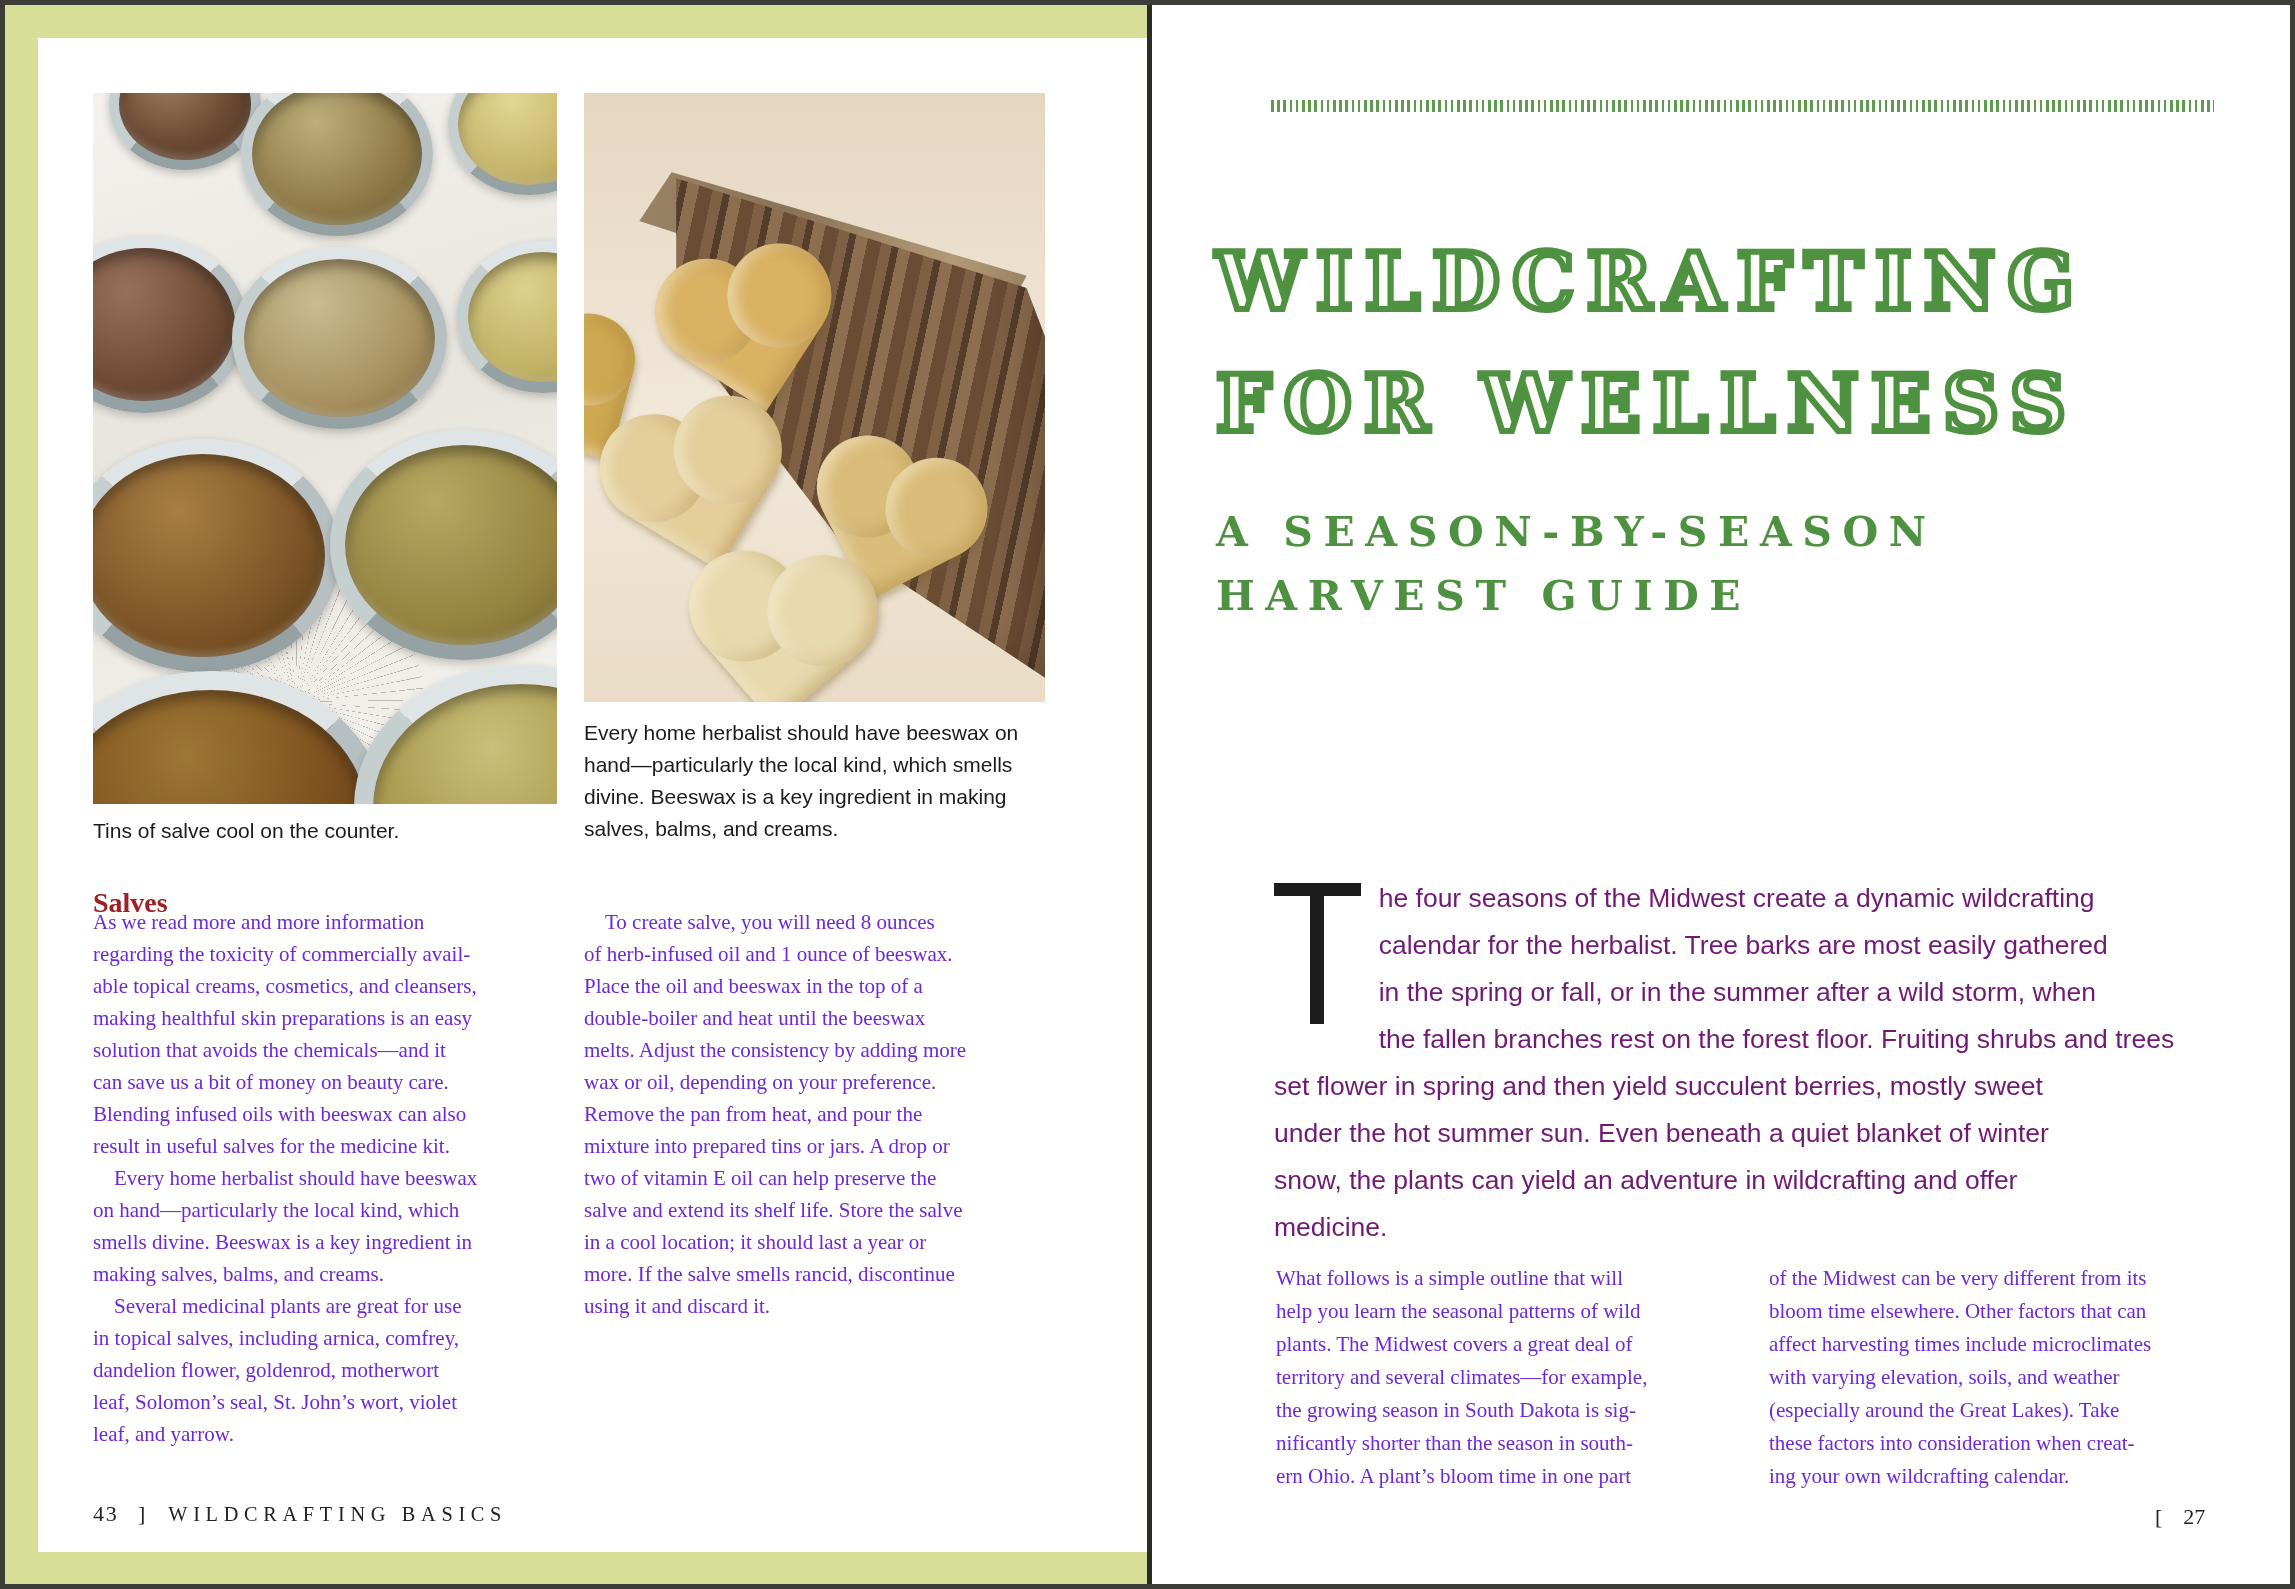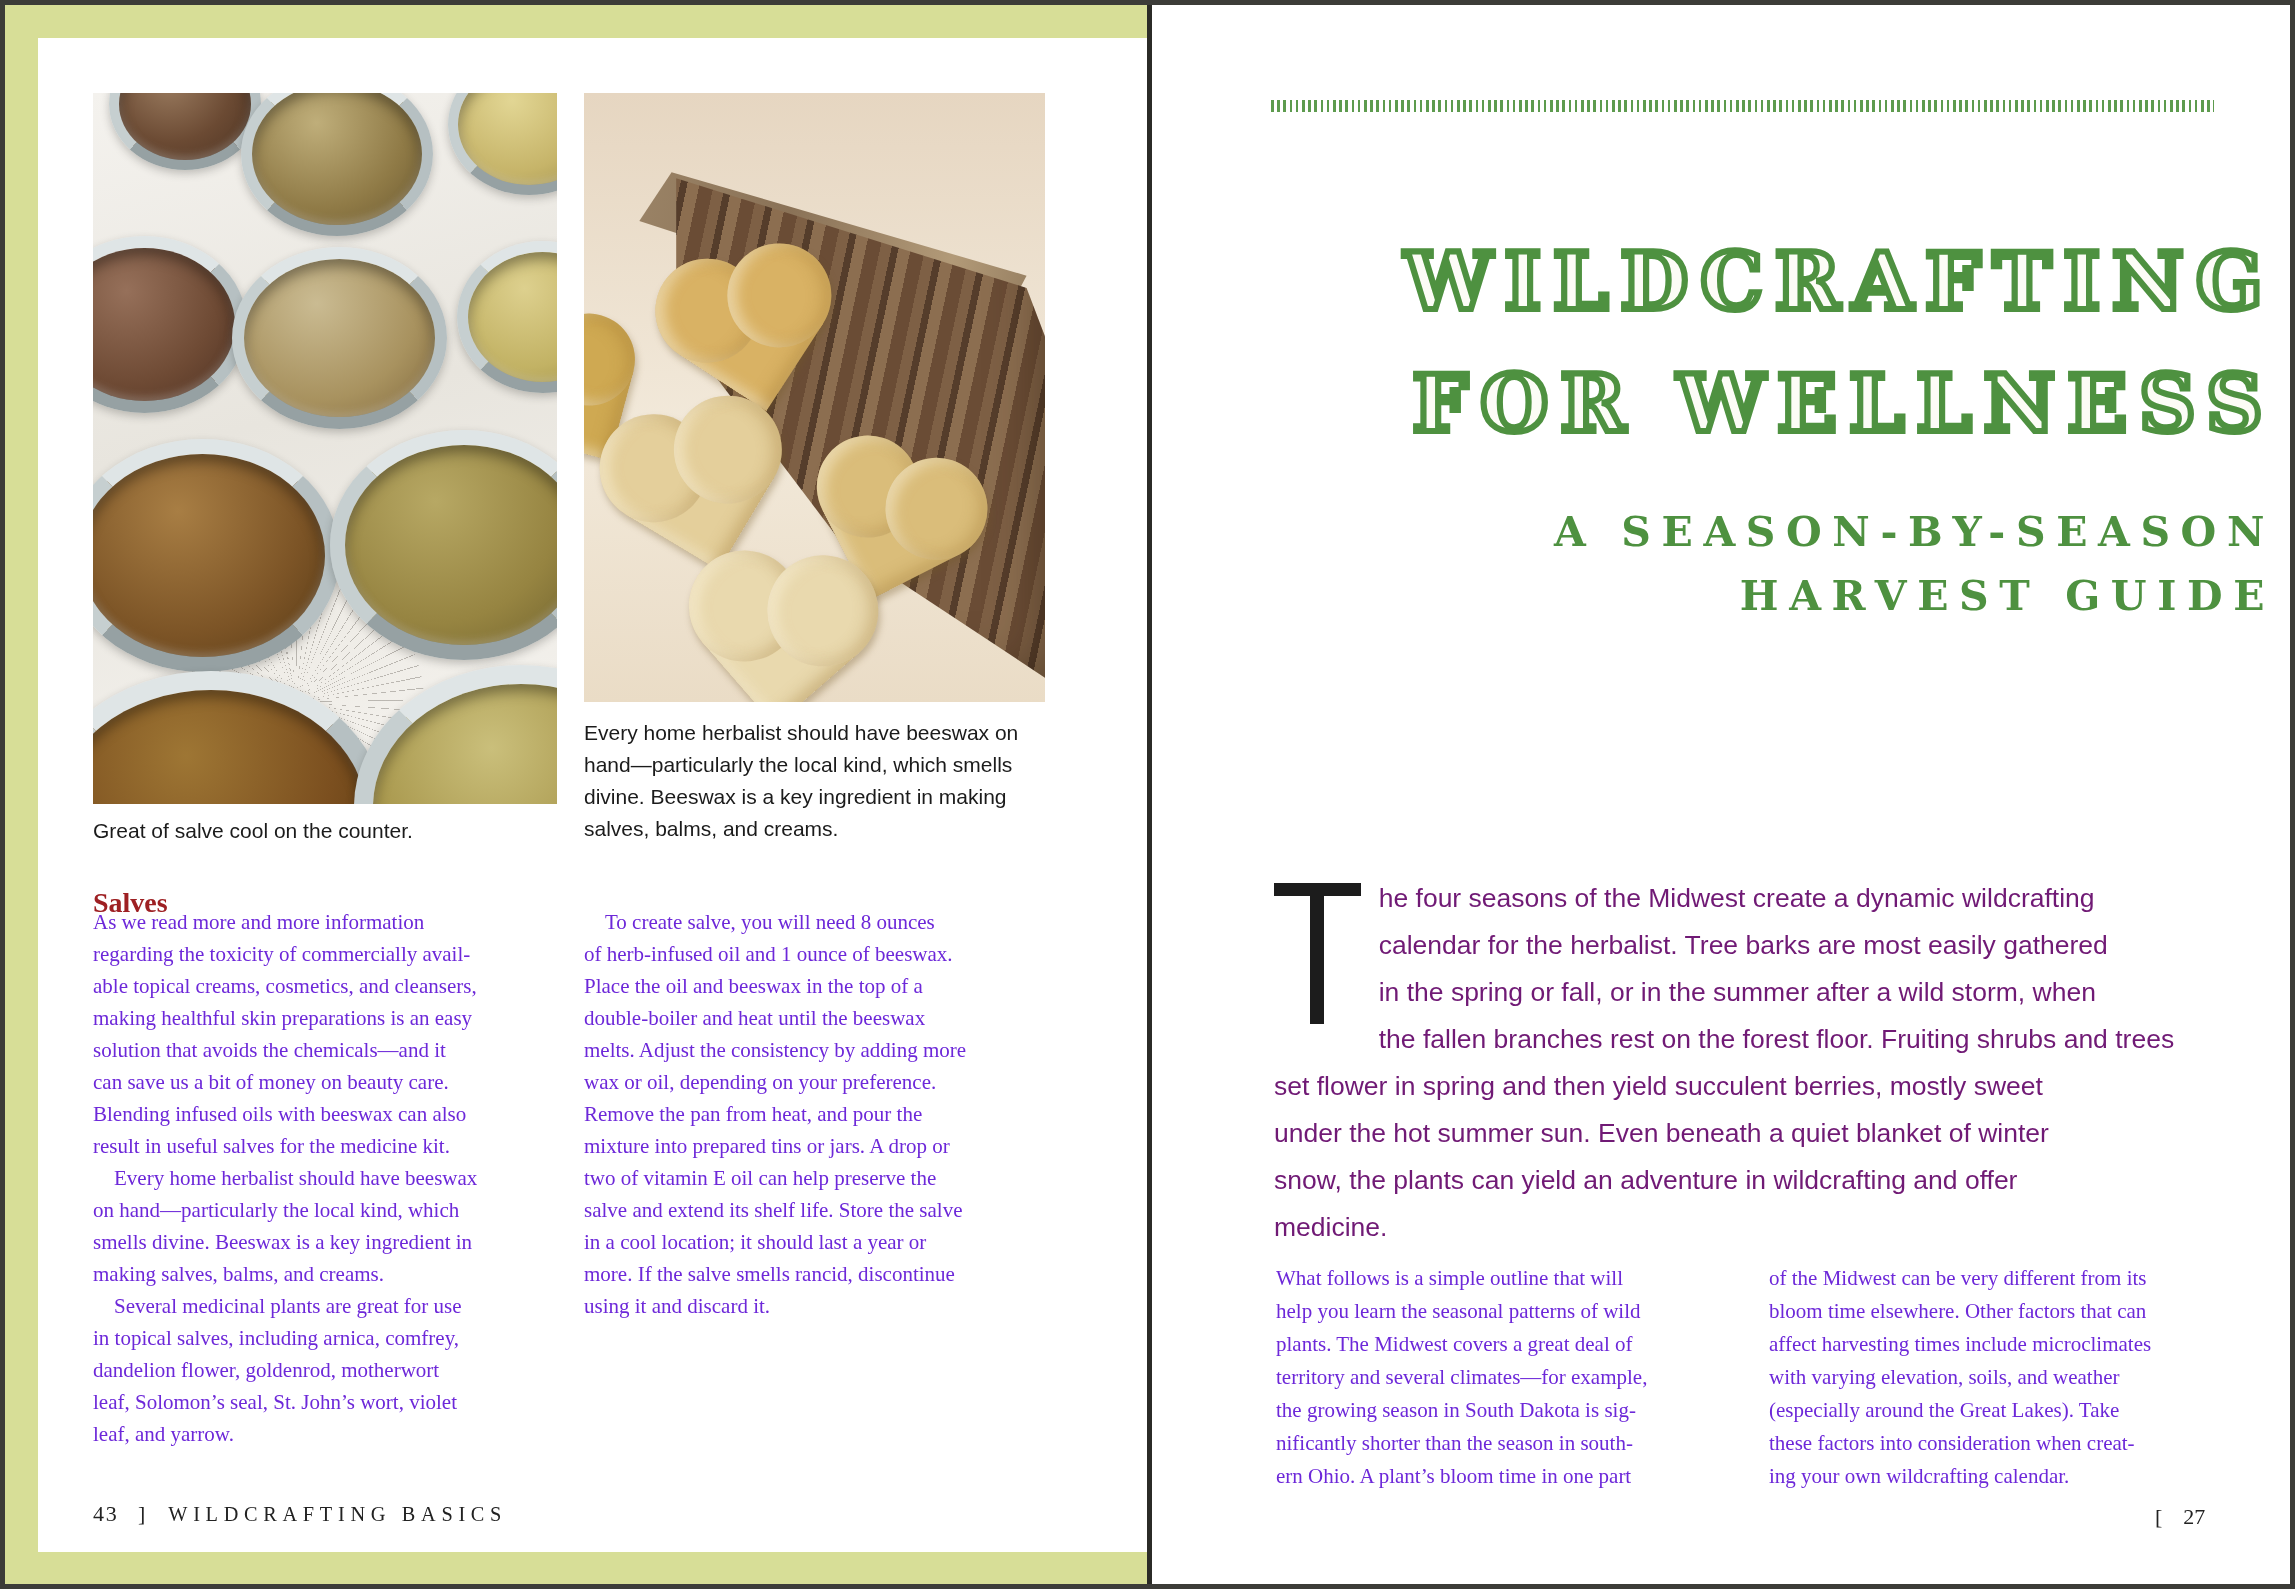--- a/index.html
+++ b/index.html
@@ -49,21 +49,21 @@
   .col1{position:absolute;left:88px;top:901px;width:484px;}
   .col2{position:absolute;left:579px;top:901px;width:472px;}
   .footer-left{position:absolute;left:88px;top:1496px;color:#222;font-family:"Liberation Serif",serif;}
   .footer-left .pg{font-size:22px;letter-spacing:1.8px;}
   .footer-left .br{font-size:22px;margin:0 23px 0 19.4px;}
   .footer-left .rt{font-size:20.3px;letter-spacing:5.7px;}
 
   
   .hatch{position:absolute;left:1266px;top:95px;width:943px;height:12.4px;
          background:repeating-linear-gradient(90deg,#5d9b4e 0 2.6px,transparent 2.6px 6.2px);}
-  .title-box{position:absolute;left:1211px;width:1059px;text-align:right;}
+  .title-box{position:absolute;left:1211px;width:1059px;text-align:left;}
   .chapter-title{font-family:"DejaVu Serif",serif;font-weight:bold;color:#4e9140;letter-spacing:12.4px;font-size:78px;}
   @supports (-webkit-text-stroke: 1px #000){
     .chapter-title{color:#fcfcf6;-webkit-text-stroke:6.2px #4e9140;}
   }
   .t1{top:231px;}
   .t2{top:353px;}
   .subtitle{font-family:"DejaVu Serif",serif;font-weight:bold;color:#4e9140;font-size:41px;letter-spacing:10.6px;}
   .s1{top:503px;}
   .s2{top:567px;}
   .intro{position:absolute;left:1269px;top:823px;width:968px;
@@ -114,21 +114,21 @@
         <i></i>
       </span>
     <span class="heart" style="--s:102px;--c:#dabd7a;--tilt:18deg;left:256px;top:388px;width:146px;height:146px;">
         <i></i>
       </span>
     <span class="heart" style="--s:111px;--c:#e9d9ae;--tilt:4deg;left:141px;top:499px;width:155px;height:155px;">
         <i></i>
       </span>
   </div>
 
-  <div class="caption-tins sans-caption">Great of salve cool on the counter.</div>
+  <div class="caption-tins sans-caption">Tins of salve cool on the counter.</div>
   <div class="caption-wax sans-caption">Every home herbalist should have beeswax on
 hand—particularly the local kind, which smells
 divine. Beeswax is a key ingredient in making
 salves, balms, and creams.</div>
   <div class="salves-heading">Salves</div>
   <div class="col1 serif-body">As we read more and more information
 regarding the toxicity of commercially avail-
 able topical creams, cosmetics, and cleansers,
 making healthful skin preparations is an easy
 solution that avoids the chemicals—and it

